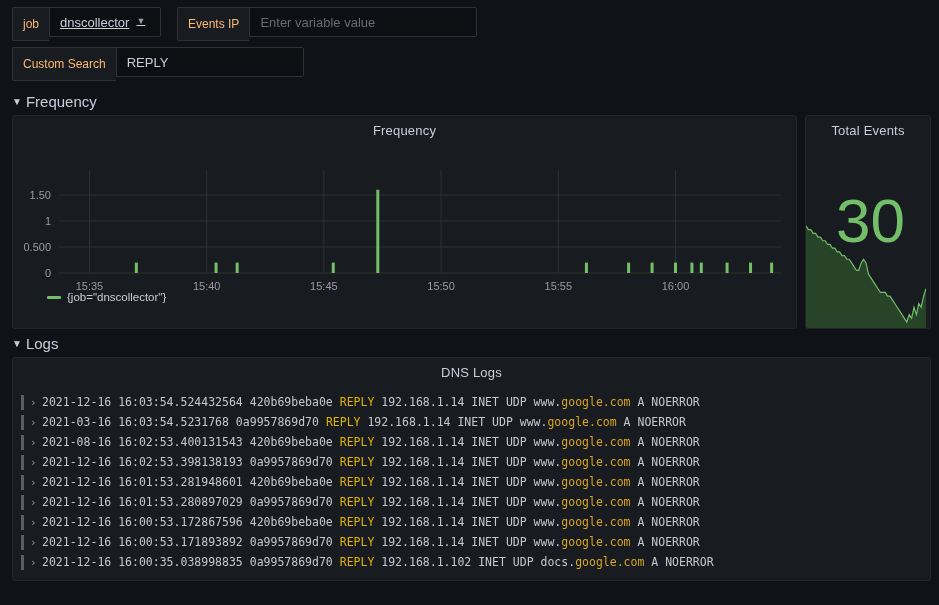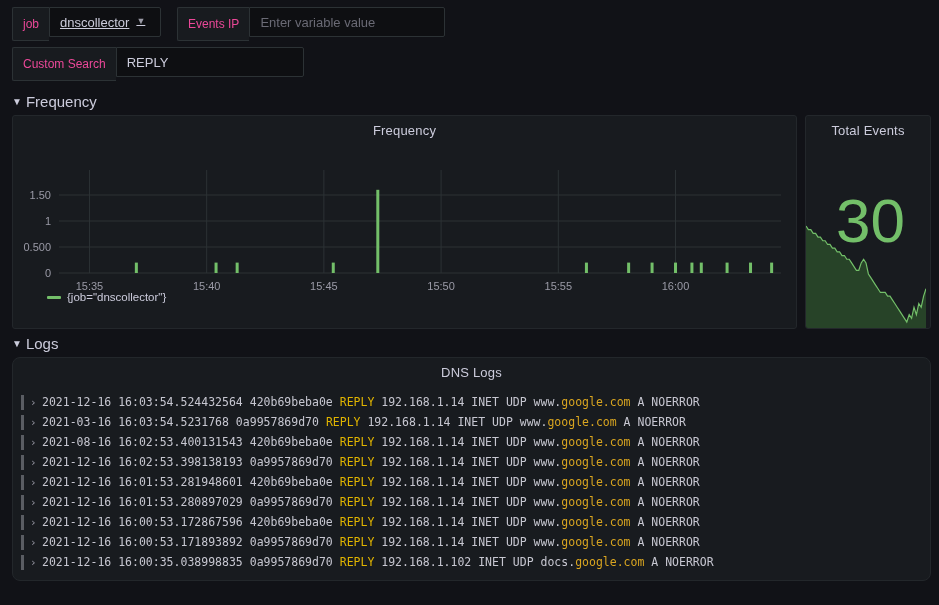--- a/index.html
+++ b/index.html
@@ -24,21 +24,21 @@
   }
   .var-group {
     display: flex;
     align-items: stretch;
     margin-right: 16px;
   }
   .var-label {
     background: #181b1f;
     border: 1px solid #2c3235;
     border-right: none;
-    color: #ec4899;
+    color: #fdba74;
     font-size: 12px;
     line-height: 1;
     display: flex;
     align-items: center;
     padding: 16px 10px;
     height: 30px;
     border-radius: 2px 0 0 2px;
     white-space: nowrap;
   }
   .var-select {
@@ -69,21 +69,21 @@
     font-size: 13px;
     height: 30px;
     display: flex;
     align-items: center;
     padding: 0 10px;
     border-radius: 0 2px 2px 0;
     white-space: nowrap;
   }
   .var-input.placeholder { color: #6a6a75; }
   .w-domain { width: 194px; }
-  .w-queryip { width: 196px; }
+  .w-queryip { width: 228px; }
   .w-custom { width: 188px; }
 
   
   .row-header {
     display: flex;
     align-items: center;
     gap: 4px;
     padding: 4px 0 4px 12px;
     color: #ccccdc;
     font-size: 15px;
@@ -140,21 +140,21 @@
     left: 0; bottom: 0;
     width: 120px; height: 110px;
     z-index: 1;
   }
 
   
   .logs-panel {
     margin: 0 8px 16px 12px;
     background: #181b1f;
     border: 1px solid #23272b;
-    border-radius: 8px;
+    border-radius: 3px;
     height: 224px;
     overflow: hidden;
   }
   .log-list {
     padding: 12px 0 0 8px;
   }
   .log-row {
     display: flex;
     align-items: center;
     height: 20px;

